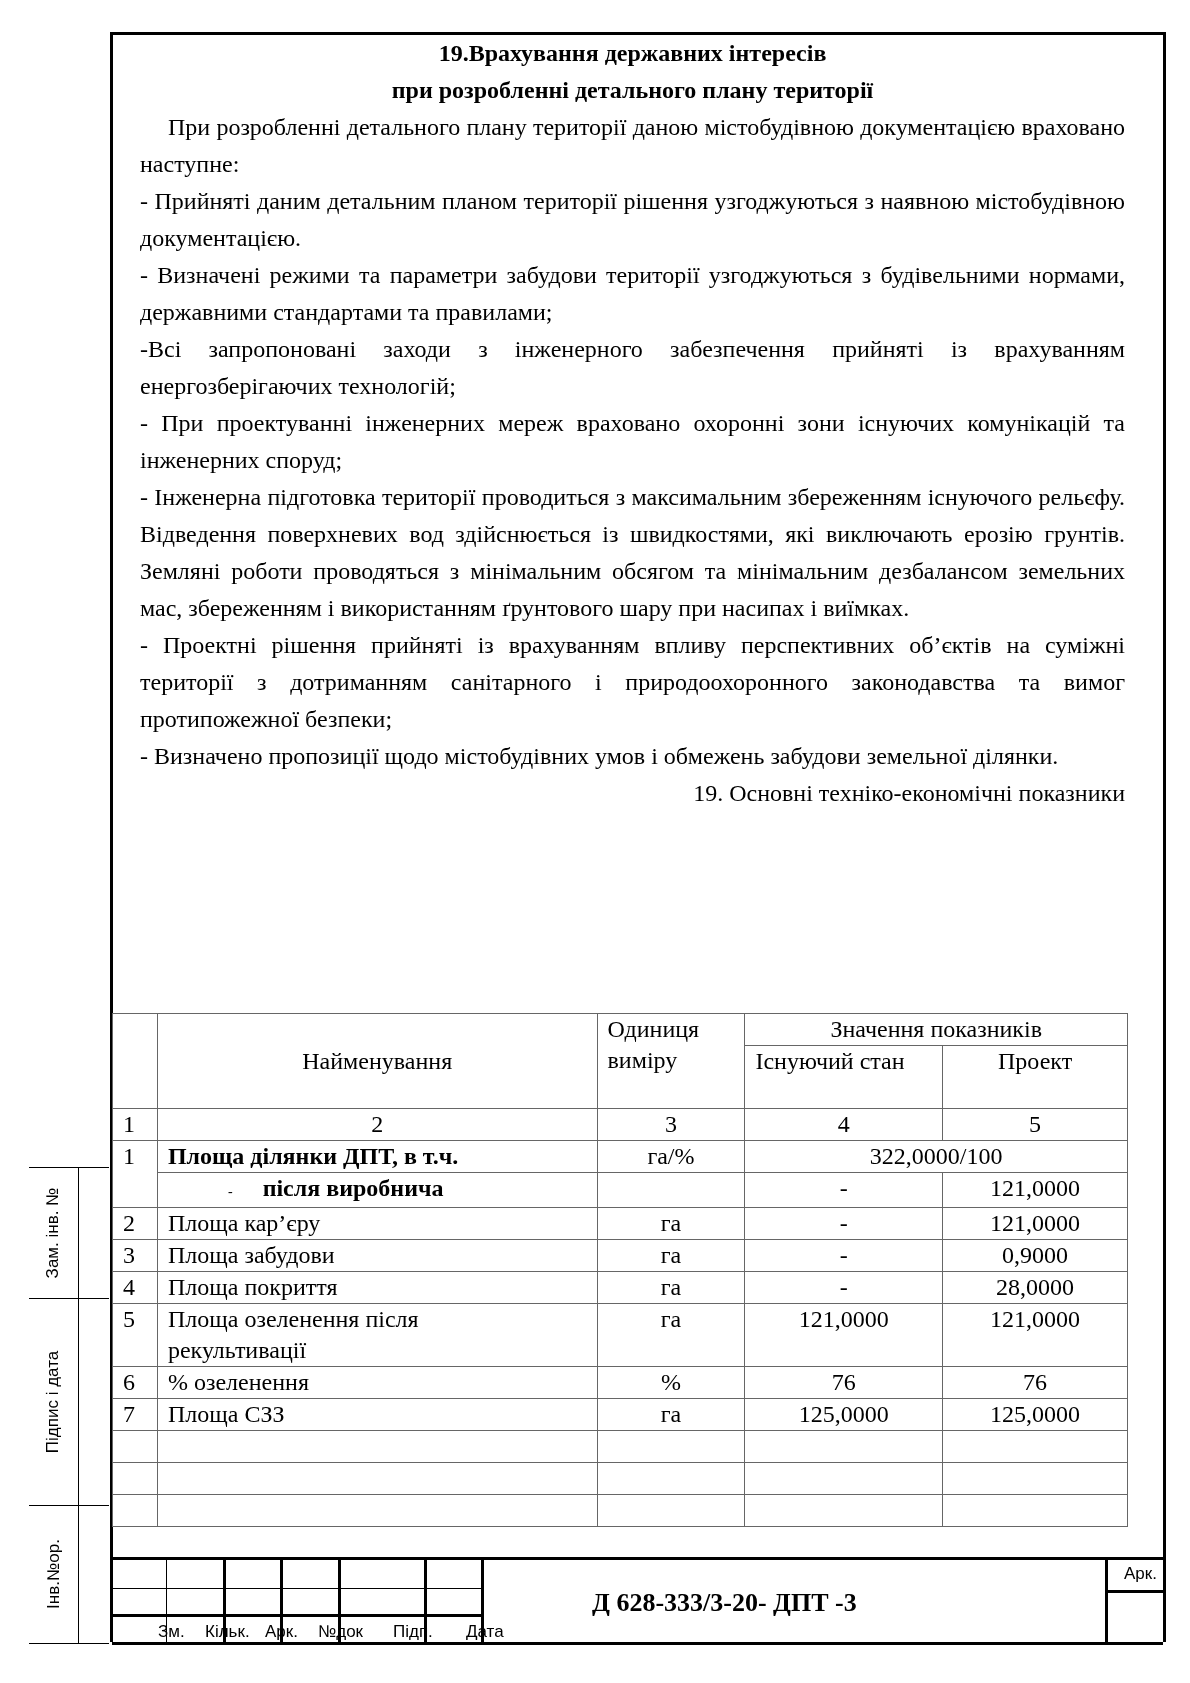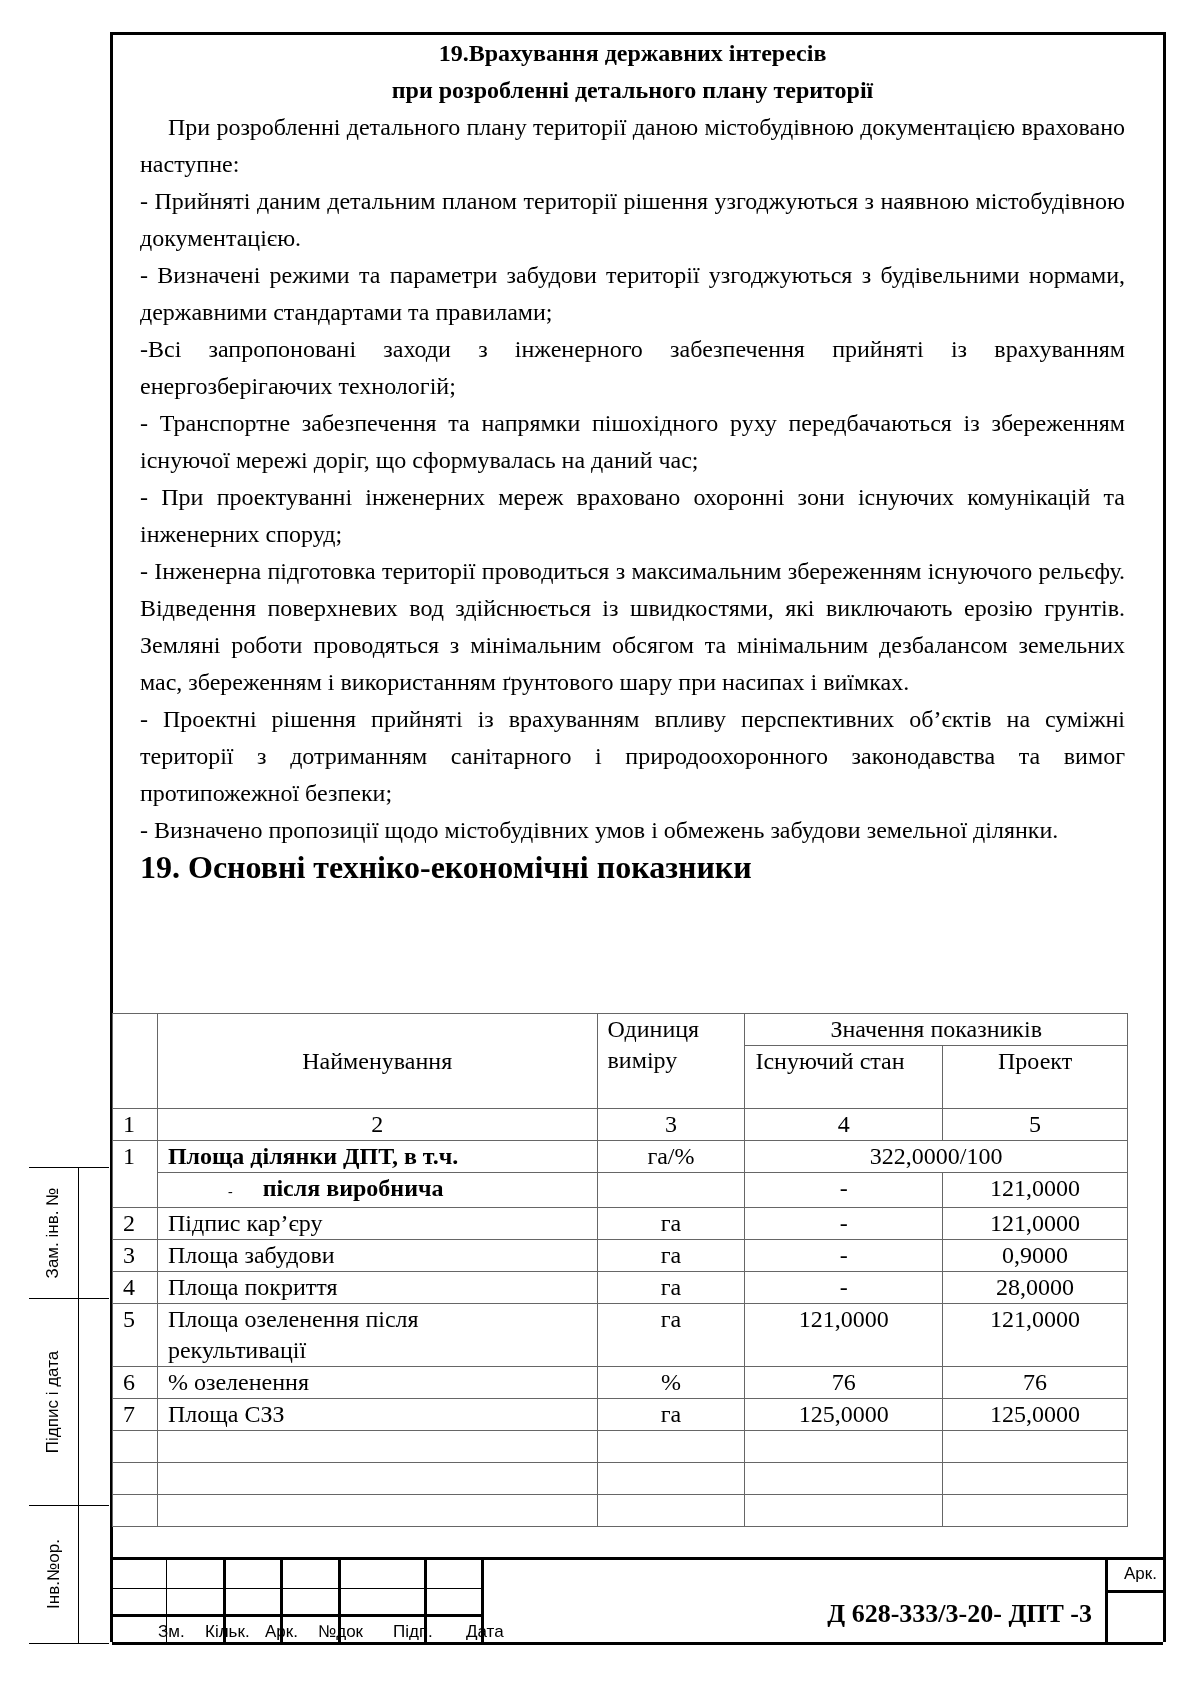--- a/index.html
+++ b/index.html
@@ -2,50 +2,49 @@
 <html><head>
 <meta charset="utf-8">
 <style>
   html,body{margin:0;padding:0;background:#fff;}
   body{width:1190px;height:1683px;position:relative;overflow:hidden;font-family:"Liberation Serif",serif;color:#000;}
   .frame{position:absolute;left:110px;top:32px;width:1050px;height:1607px;border:3px solid #000;border-bottom:none;}
   .content{position:absolute;left:140px;top:35px;width:985px;}
   .h{font-weight:bold;text-align:center;font-size:24px;line-height:37px;margin:0;}
   .p{font-size:24px;line-height:37px;text-align:justify;margin:0;font-family:Liberation Serif, serif;}
   .p.indent{text-indent:28px;}
-  .h2{font-weight:bold;text-align:left;font-size:32px;line-height:37px;margin:0;}
+  .h2{font-weight:normal;text-align:right;font-size:24px;line-height:37px;margin:0;}
   table.tep{position:absolute;left:112px;top:1013px;width:1016px;border-collapse:collapse;font-size:24px;}
   table.tep td{border:1.5px solid #666;padding:0 10px;vertical-align:top;line-height:31px;height:31px;}
   table.tep td.c{text-align:center;}
   table.tep td.b{font-weight:bold;}
   .stamp{position:absolute;left:29px;width:80px;border-top:1px solid #000;}
   .stamp .cell{position:absolute;left:0;width:49px;border-right:1px solid #000;}
   .stamp .lbl{position:absolute;left:0;width:49px;font-family:"Liberation Sans",sans-serif;font-size:17px;white-space:nowrap;display:flex;align-items:center;justify-content:center;}
   .stamp .lbl span{display:inline-block;transform:rotate(-90deg);}
   .tb{position:absolute;left:112px;top:1557px;width:1051px;height:82px;border-top:3px solid #000;border-bottom:3px solid #000;}
   .tb .g{position:absolute;border-right:3px solid #000;}
   .tb .hl{position:absolute;left:0;height:0;border-top:1px solid #000;}
   .tb .hlb{position:absolute;left:0;height:0;border-top:3px solid #000;}
   .tb .cap{position:absolute;font-family:"Liberation Sans",sans-serif;font-size:17px;top:62px;margin-left:36px;}
-  .tb .code{position:absolute;left:480px;top:28px;width:500px;text-align:right;font-weight:bold;font-size:26px;margin-top:11px;}
+  .tb .code{position:absolute;left:480px;top:28px;width:500px;text-align:left;font-weight:bold;font-size:26px;}
   .tb .ark{position:absolute;right:6px;top:4px;font-family:"Liberation Sans",sans-serif;font-size:17px;}
 </style>
 </head>
 <body>
 
 <div class="frame"></div>
 
 <div class="content">
   <p class="h">19.Врахування державних інтересів</p>
   <p class="h">при розробленні детального плану території</p>
   <p class="p indent">При розробленні детального плану території даною містобудівною документацією враховано наступне:</p>
   <p class="p">- Прийняті даним детальним планом території рішення узгоджуються з наявною містобудівною документацією.</p>
   <p class="p">- Визначені режими та параметри забудови території узгоджуються з будівельними нормами, державними стандартами та правилами;</p>
   <p class="p">-Всі запропоновані заходи з інженерного забезпечення прийняті із врахуванням енергозберігаючих технологій;</p>
-  <p class="p">- Транспортне забезпечення та напрямки пішохідного руху передбачаються із збереженням існуючої мережі доріг, що сформувалась на даний час;</p>
   <p class="p">- При проектуванні інженерних мереж враховано охоронні зони існуючих комунікацій та інженерних споруд;</p>
   <p class="p">- Інженерна підготовка території проводиться з максимальним збереженням існуючого рельєфу. Відведення поверхневих вод здійснюється із швидкостями, які виключають ерозію грунтів. Земляні роботи проводяться з мінімальним обсягом та мінімальним дезбалансом земельних мас, збереженням і використанням ґрунтового шару при насипах і виїмках.</p>
   <p class="p">- Проектні рішення прийняті із врахуванням впливу перспективних об’єктів на суміжні території з дотриманням санітарного і природоохоронного законодавства та вимог протипожежної безпеки;</p>
   <p class="p">- Визначено пропозиції щодо містобудівних умов і обмежень забудови земельної ділянки.</p>
   <p class="h2">19. Основні техніко-економічні показники</p>
 </div>
 
 <table class="tep">
   <colgroup>
       <col style="width:45px">
@@ -79,21 +78,21 @@
     <td colspan="2" class="c">322,0000/100</td>
   </tr>
   <tr>
     <td class="b"><span style="font-weight:normal;font-size:14px;padding:0 30px 0 60px">-</span><span>після виробнича</span></td>
     <td class="c"></td>
     <td class="c">-</td>
     <td class="c">121,0000</td>
   </tr>
   <tr>
     <td>2</td>
-    <td>Підпис кар’єру</td>
+    <td>Площа кар’єру</td>
     <td class="c">га</td>
     <td class="c">-</td>
     <td class="c">121,0000</td>
   </tr>
   <tr>
     <td>3</td>
     <td>Площа забудови</td>
     <td class="c">га</td>
     <td class="c">-</td>
     <td class="c">0,9000</td>

